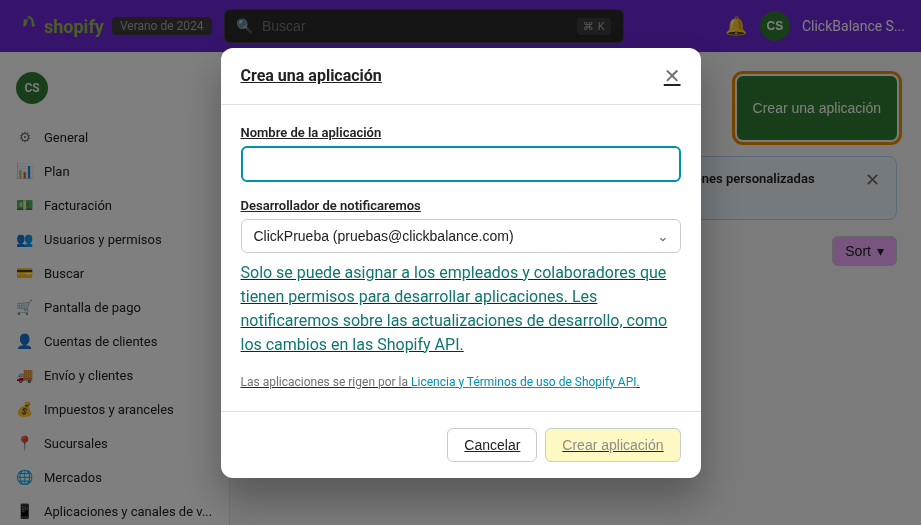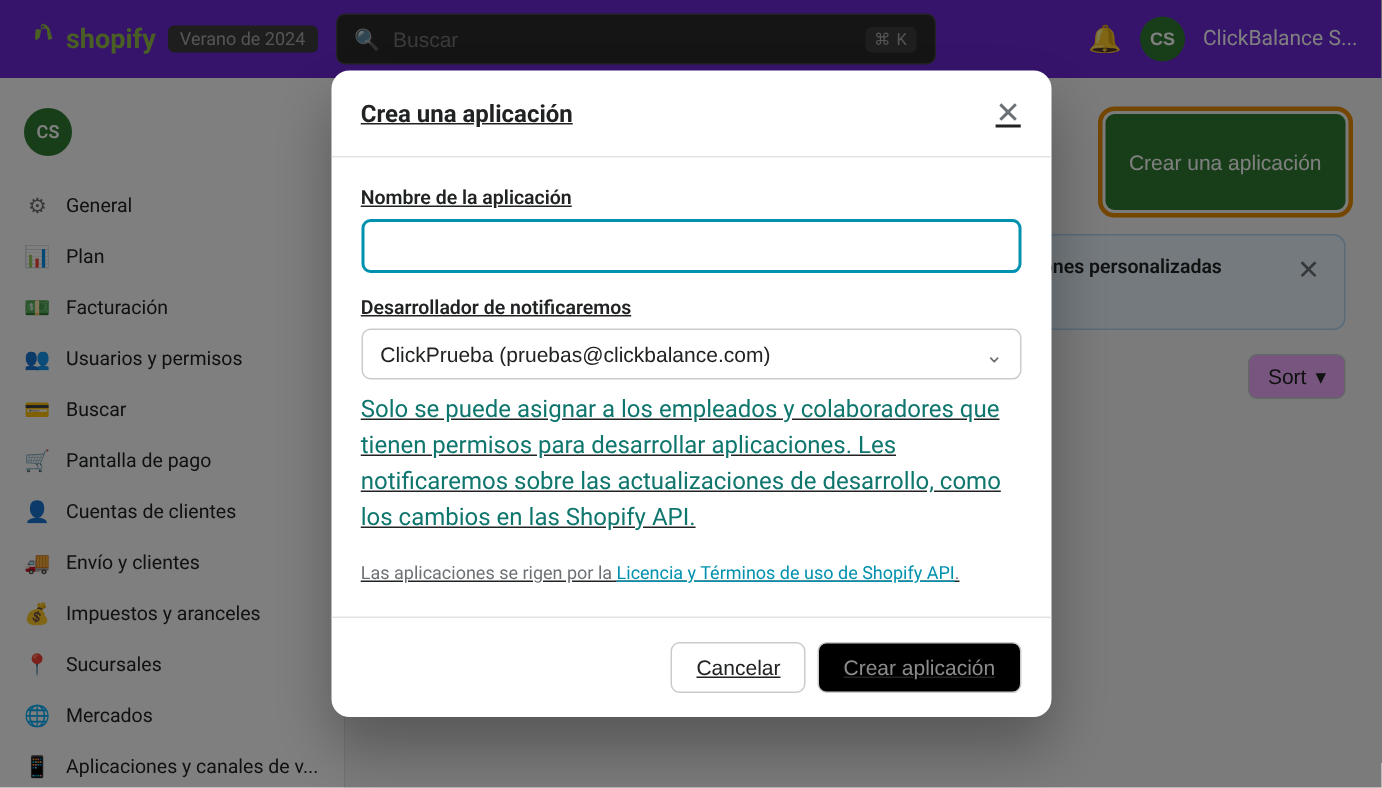--- a/index.html
+++ b/index.html
@@ -65,21 +65,21 @@
     .form-label { font-size: 13px; font-weight: 600; color: #202223; margin-bottom: 6px; display: block; }
     .form-input { width: 100%; border: 2px solid #0091ae; border-radius: 6px; padding: 8px 12px; font-size: 14px; outline: none; color: #202223; }
     .form-select { width: 100%; border: 1px solid #c9cccf; border-radius: 6px; padding: 8px 12px; font-size: 14px; outline: none; color: #202223; background: #fff; appearance: none; -webkit-appearance: none; position: relative; cursor: pointer; }
     .select-wrapper { position: relative; }
     .select-wrapper::after { content: '⌃'; position: absolute; right: 12px; top: 50%; transform: translateY(-50%) rotate(180deg); font-size: 14px; color: #6d7175; pointer-events: none; }
     .form-help { font-size: 16px; color: #0f766e; margin-top: 8px; line-height: 1.5; }
     .form-legal { font-size: 12px; color: #6d7175; margin-top: 8px; line-height: 1.5; }
     .form-legal a { color: #0091ae; text-decoration: underline; }
     .modal-footer { display: flex; justify-content: flex-end; gap: 8px; padding: 16px 20px; border-top: 1px solid #e1e3e5; }
     .btn-cancel { background: #fff; border: 1px solid #c9cccf; border-radius: 6px; padding: 8px 16px; font-size: 14px; cursor: pointer; color: #202223; }
-    .btn-create { background: #000000; border: 1px solid #c9cccf; border-radius: 6px; padding: 8px 16px; font-size: 14px; cursor: pointer; color: #8c8c8c; }
+    .btn-create { background: #fef9c3; border: 1px solid #c9cccf; border-radius: 6px; padding: 8px 16px; font-size: 14px; cursor: pointer; color: #8c8c8c; }
   </style>
 </head>
 <body>
 
 <div class="topbar">
   <div class="topbar-logo">
     <span class="shopify-logo">
       <svg viewBox="0 0 24 24" fill="currentColor">
           <path d="M15.337 3.5c-.1-.587-.587-1.012-1.175-1.012-.063 0-.125 0-.188.013-.063-.188-.225-.35-.425-.475-.5-.3-1.163-.25-1.638.125-.425.35-.637.875-.575 1.4l.3 2.1 3.9-1.213-.2-.938zM12.4 5.875l-.3-2.125c-.025-.213.063-.413.213-.563.15-.138.363-.2.563-.175.2.025.375.163.45.35.075.213-.025.45-.225.55l-.038.025.075.525-.737.413zM17.125 5.3L15.9 3.5c-.175-.025-.35-.05-.538-.05-1.5 0-2.275 1.25-2.275 1.25l1.963.563 1.075 7.45 2.788-.838L17.125 5.3zM10.25 5.7s-.475-.35-1.163-.35c-.9 0-1.35.538-1.35.538s-.35 5.3-.35 5.575c0 .263.012.45.162.688.138.225.45.45.8.45.412 0 .887-.475.887-.475l-.013-.388.025-.012 1.013-.275-.013.363 1.3-6.1L10.25 5.7z"></path>
         </svg>

